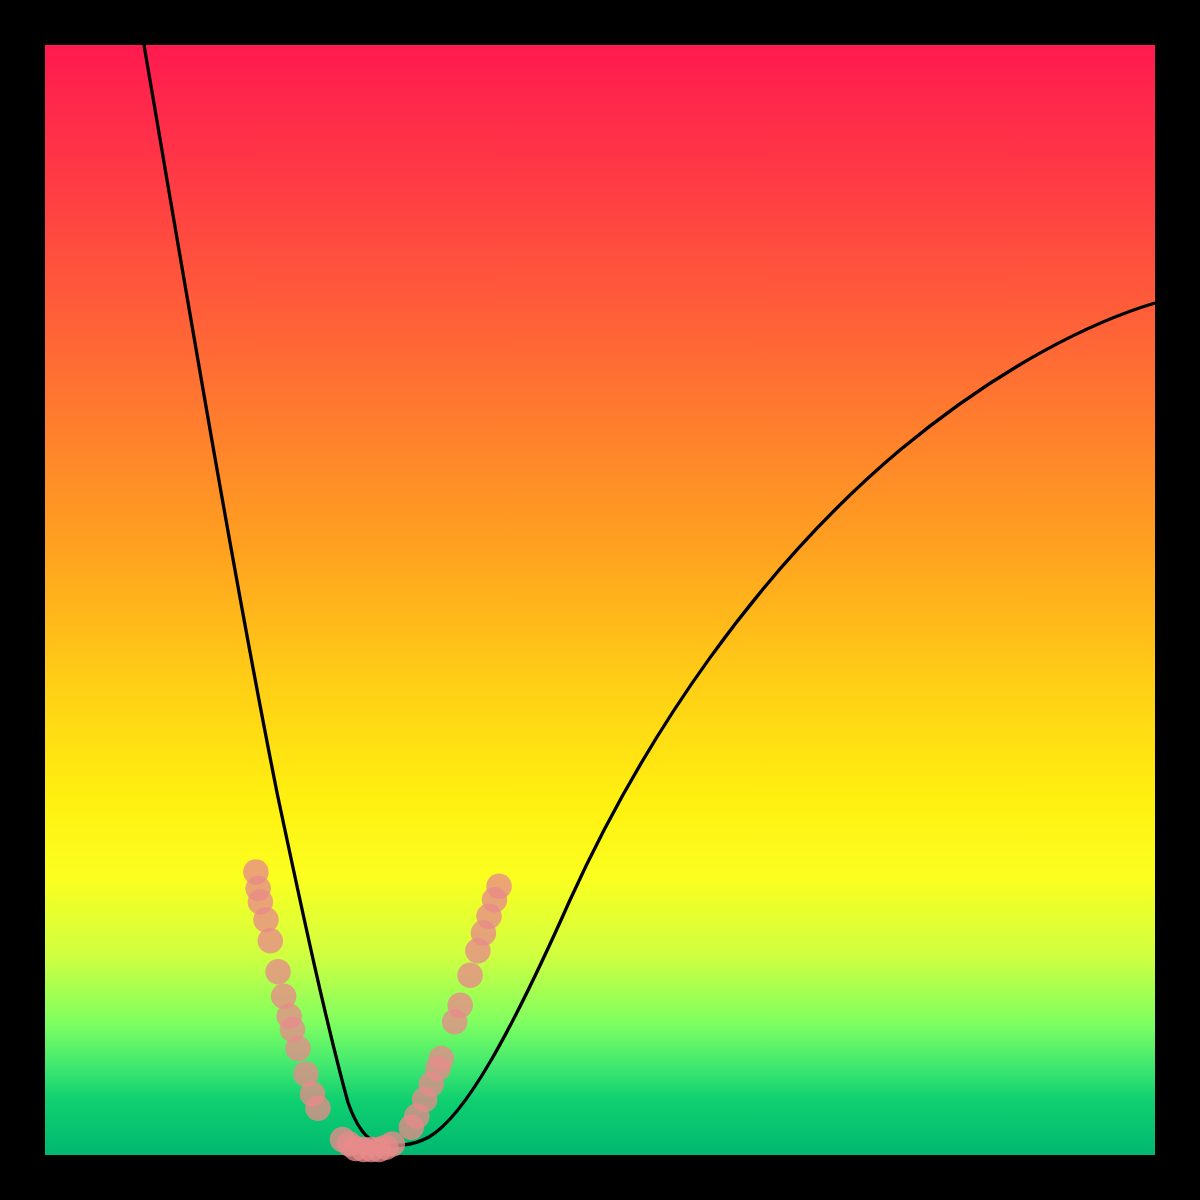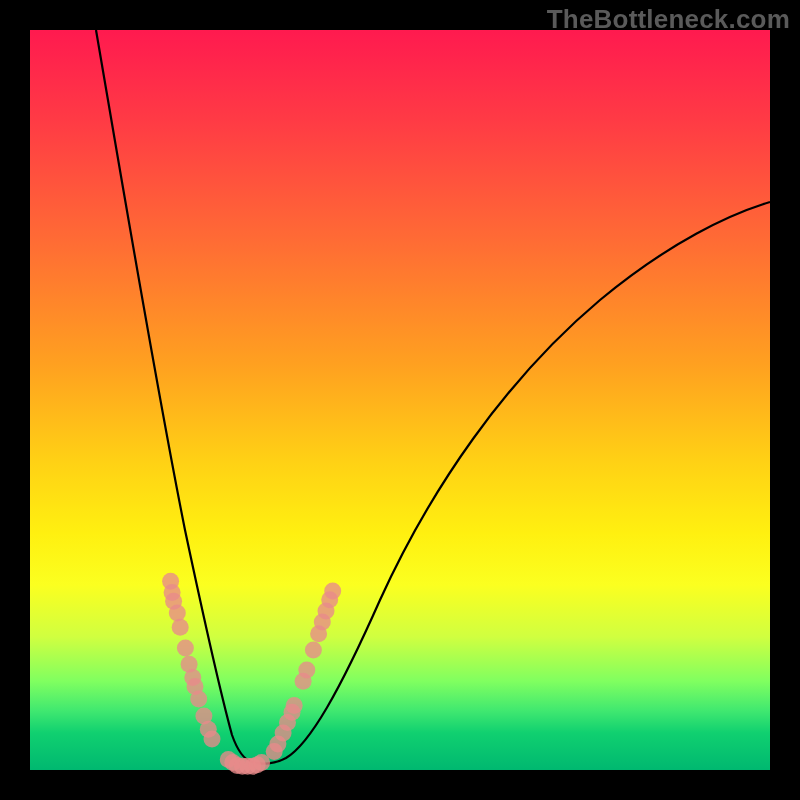--- a/index.html
+++ b/index.html
@@ -43,21 +43,20 @@
   }
   .curve-path { fill: none; stroke: #000; stroke-width: 2.2; }
   .dot { fill: #e88a8a; fill-opacity: 0.78; }
 </style>
 </head>
 <body>
 
 <div class="outer">
   <div class="plot-area"></div>
 
-  <div class="attrib">TheBottleneck.com</div>
 
   <svg class="curves" viewBox="0 0 800 800">
     <g>
       <path class="curve-path" d="M 96 30
            C 120 170, 155 380, 185 530
            C 202 610, 217 680, 232 735
            C 238 752, 245 760, 252 762"></path>
       <path class="curve-path" d="M 252 762
            C 262 765, 275 764, 286 758
            C 310 744, 340 690, 380 600

